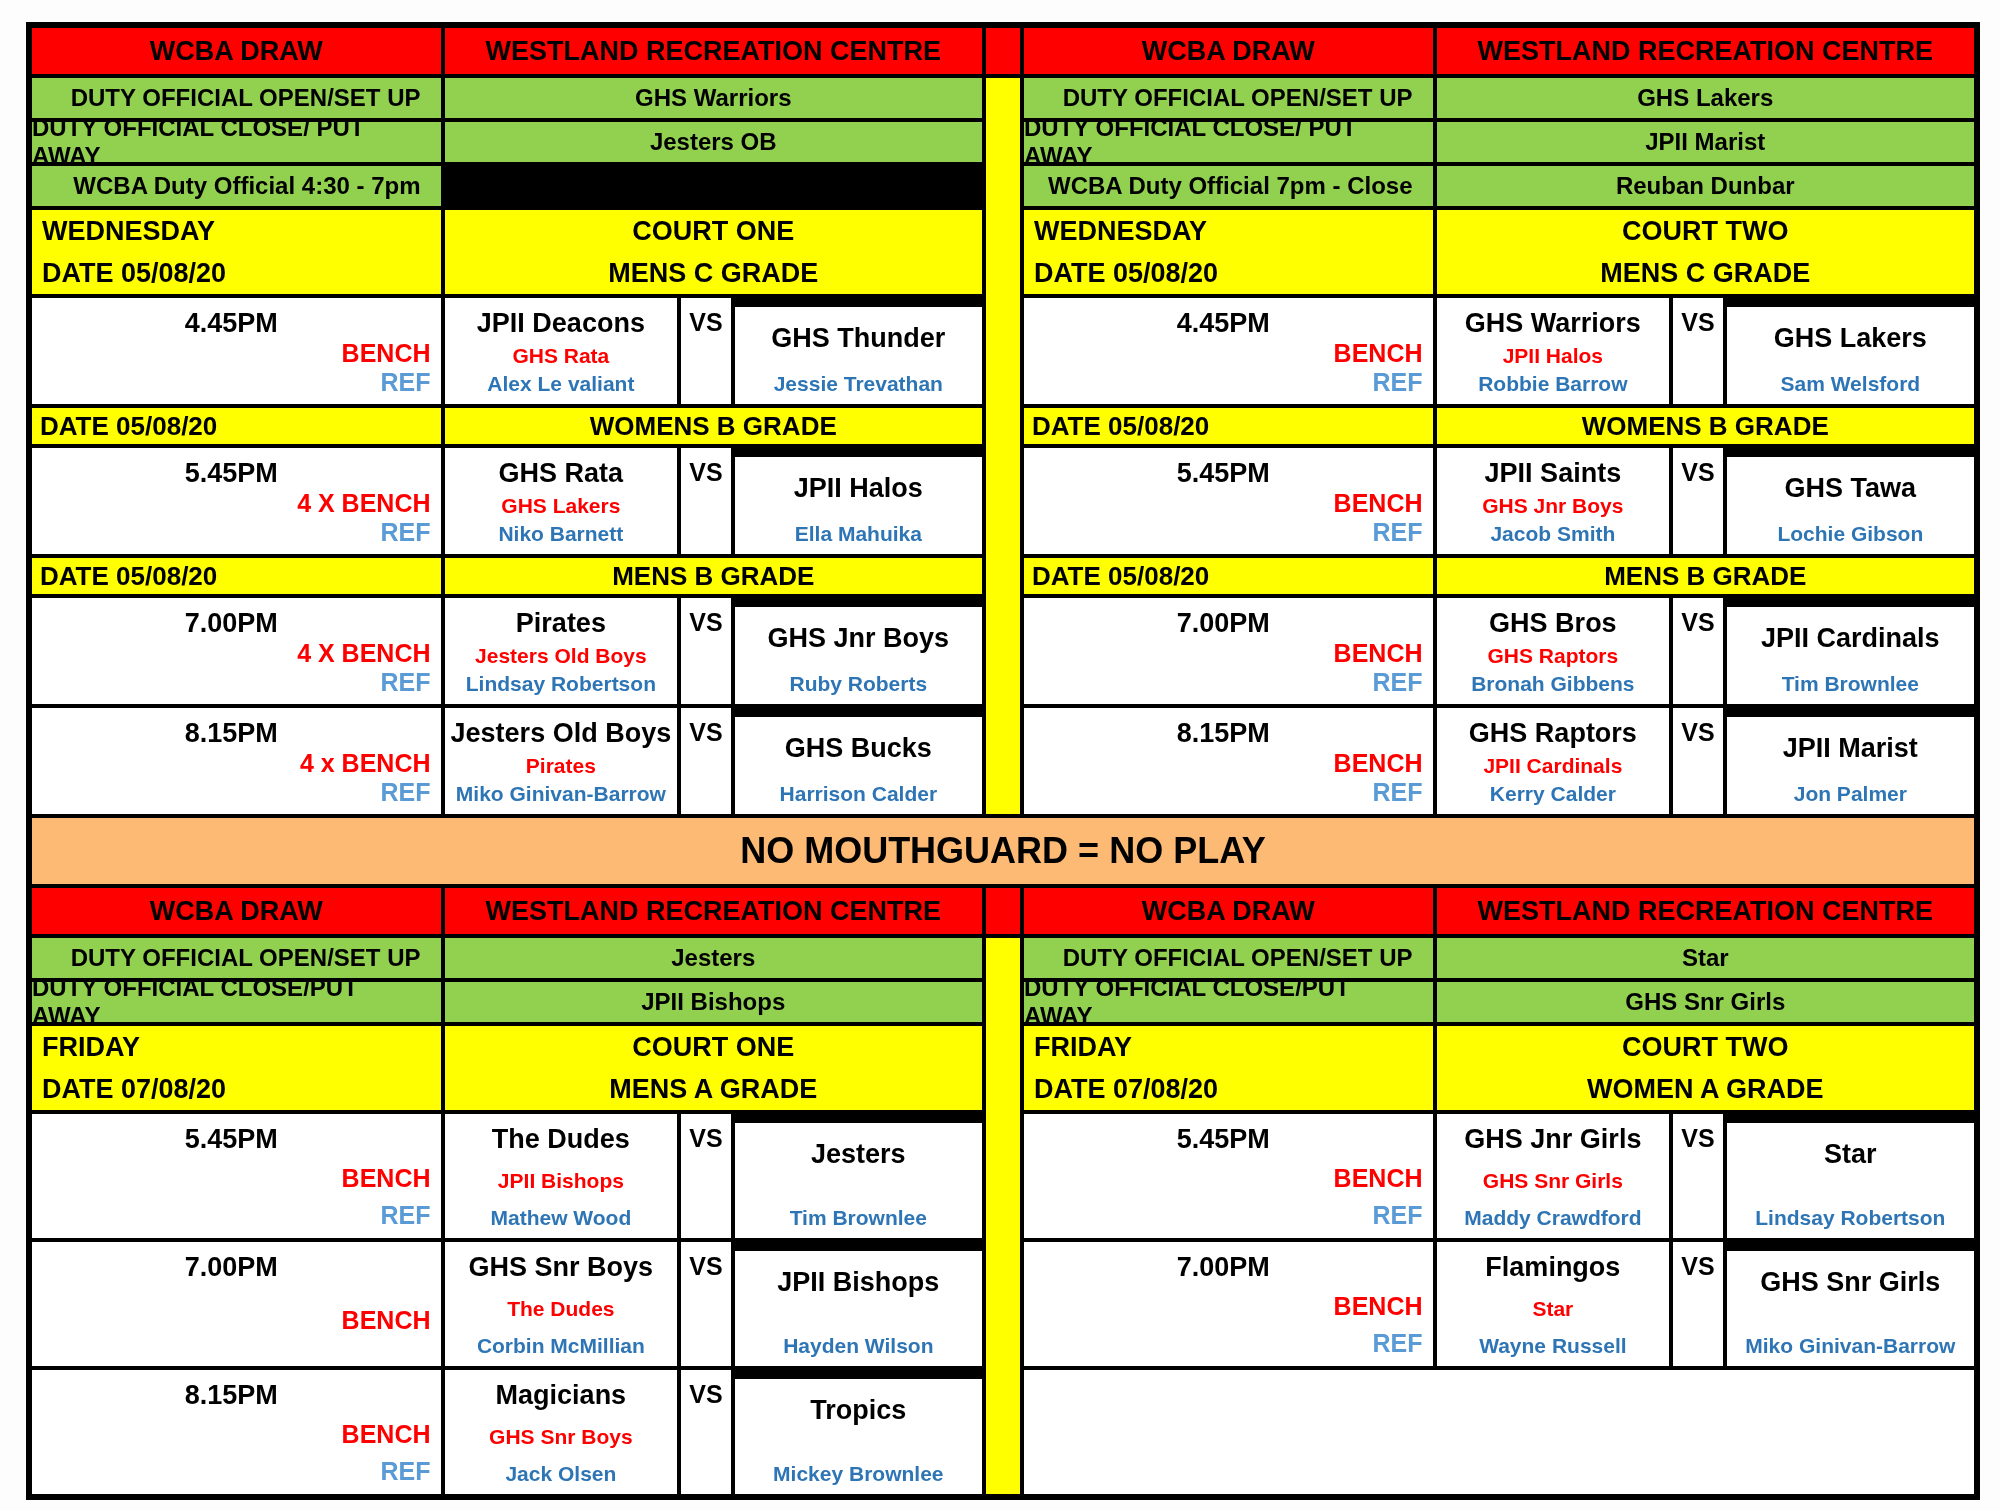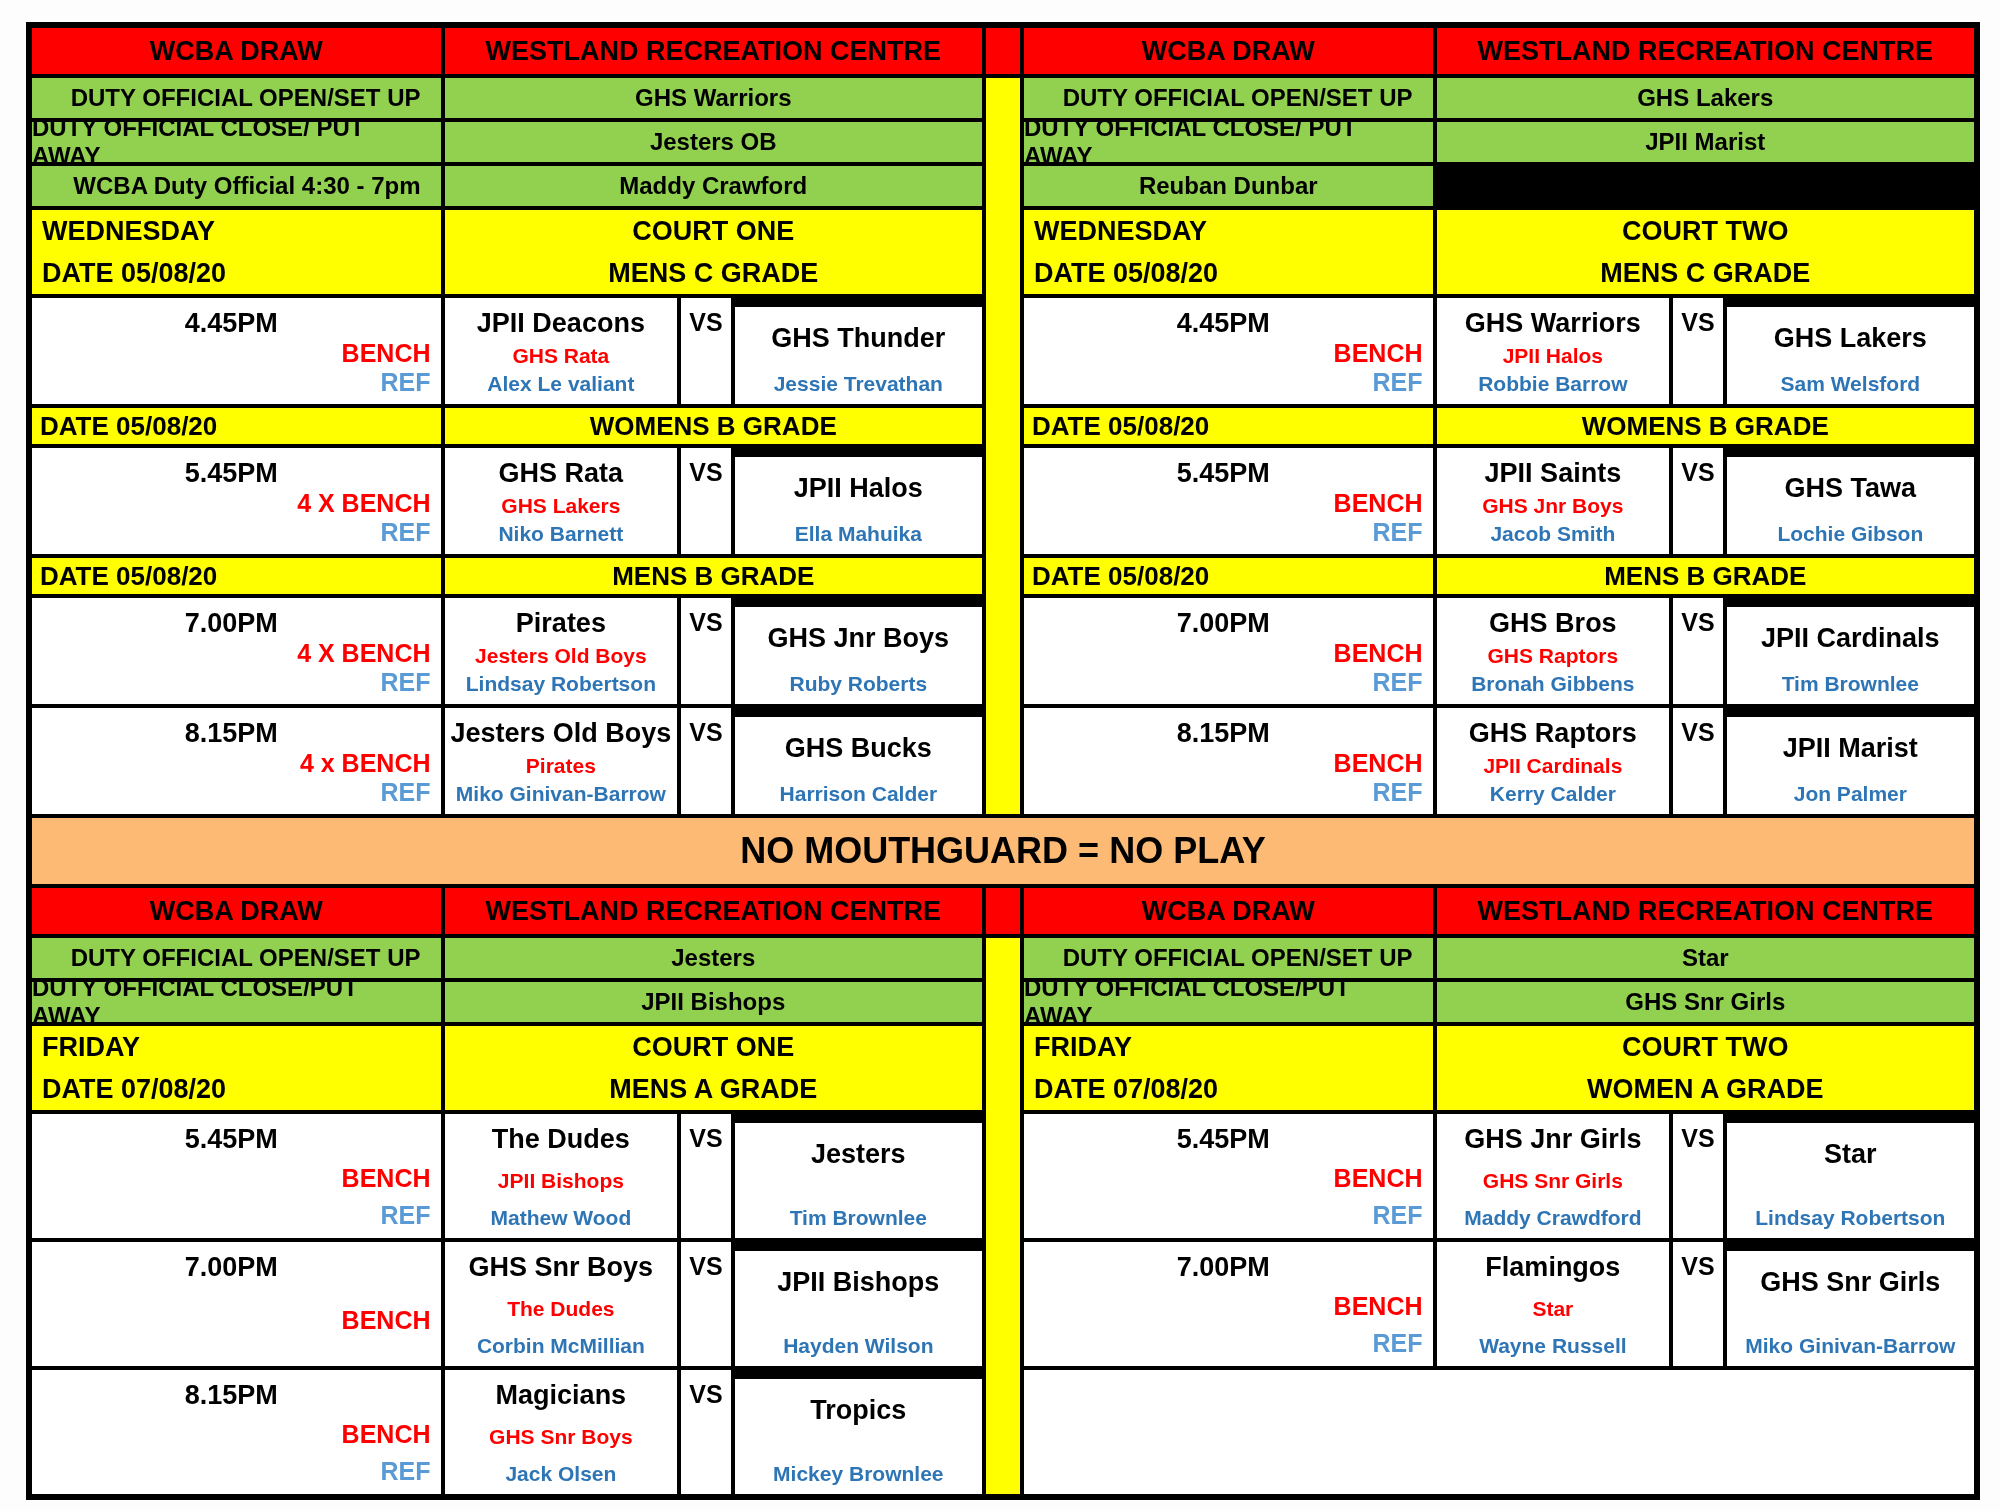--- a/index.html
+++ b/index.html
@@ -55,21 +55,20 @@
       <div class="row grn">
         <div class="cell green alignR">DUTY OFFICIAL OPEN/SET UP</div>
         <div class="cell green">GHS Warriors</div>
       </div>
       <div class="row grn">
         <div class="cell green alignR">DUTY OFFICIAL  CLOSE/ PUT AWAY</div>
         <div class="cell green">Jesters OB</div>
       </div>
       <div class="row grn">
         <div class="cell green alignR">WCBA Duty Official 4:30 - 7pm</div>
-        <div class="cell green">Maddy Crawford</div>
       </div>
       <div class="row day">
         <div class="cell yellow dayL">
           <div>WEDNESDAY</div>
           <div>DATE 05/08/20</div>
         </div>
         <div class="cell yellow dayR">
           <div>COURT ONE</div>
           <div>MENS C GRADE</div>
         </div>
@@ -164,20 +163,21 @@
       </div>
       <div class="row grn">
         <div class="cell green alignR">DUTY OFFICIAL OPEN/SET UP</div>
         <div class="cell green">GHS Lakers</div>
       </div>
       <div class="row grn">
         <div class="cell green alignR">DUTY OFFICIAL  CLOSE/ PUT AWAY</div>
         <div class="cell green">JPII Marist</div>
       </div>
       <div class="row grn">
+        <div class="cell green alignR">WCBA Duty Official 7pm - Close</div>
         <div class="cell green">Reuban Dunbar</div>
       </div>
       <div class="row day">
         <div class="cell yellow dayL">
           <div>WEDNESDAY</div>
           <div>DATE 05/08/20</div>
         </div>
         <div class="cell yellow dayR">
           <div>COURT TWO</div>
           <div>MENS C GRADE</div>

